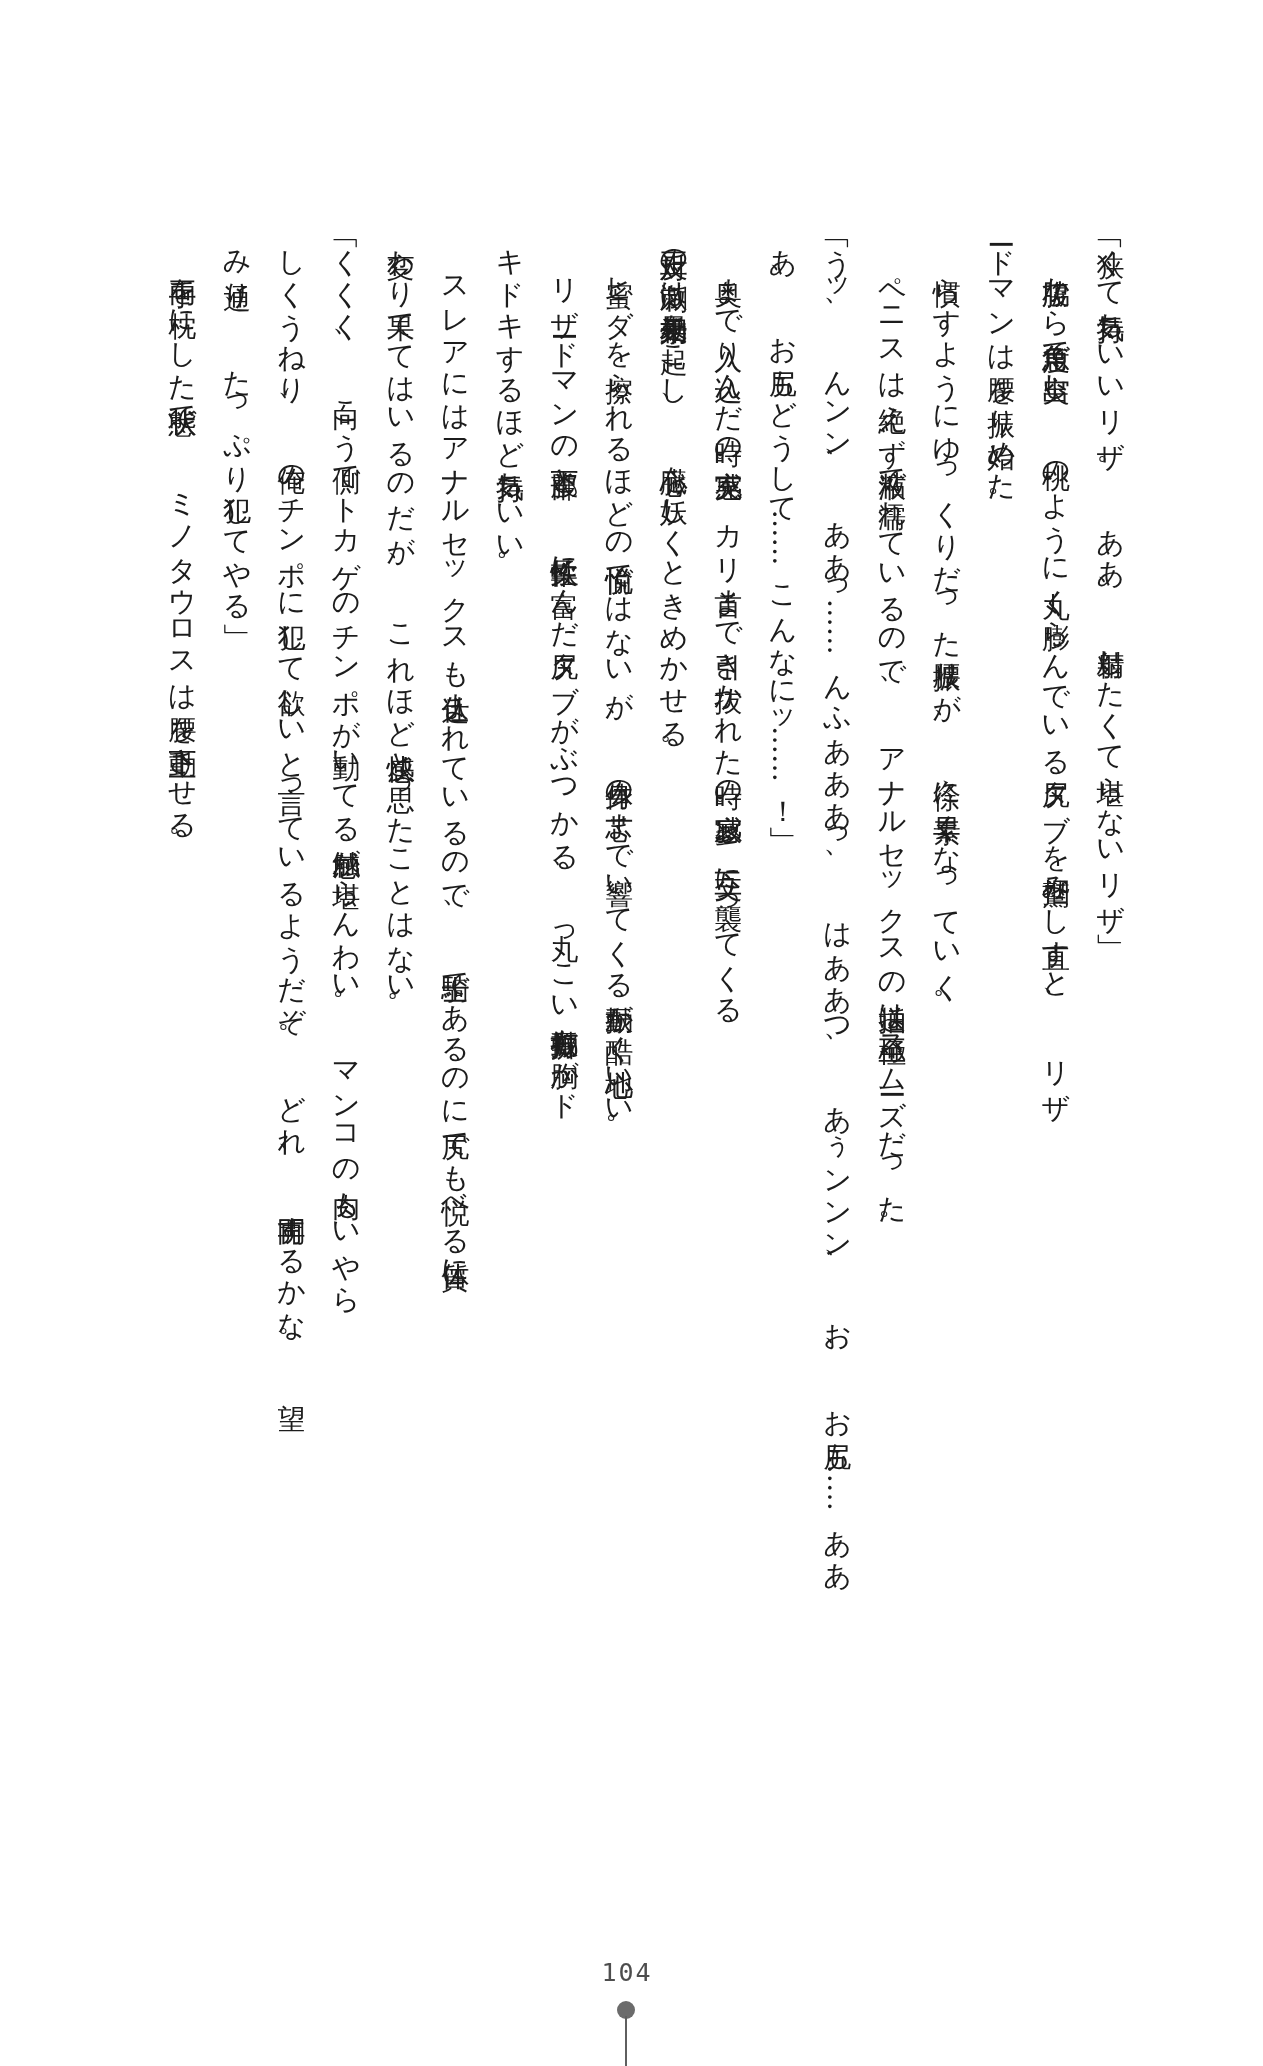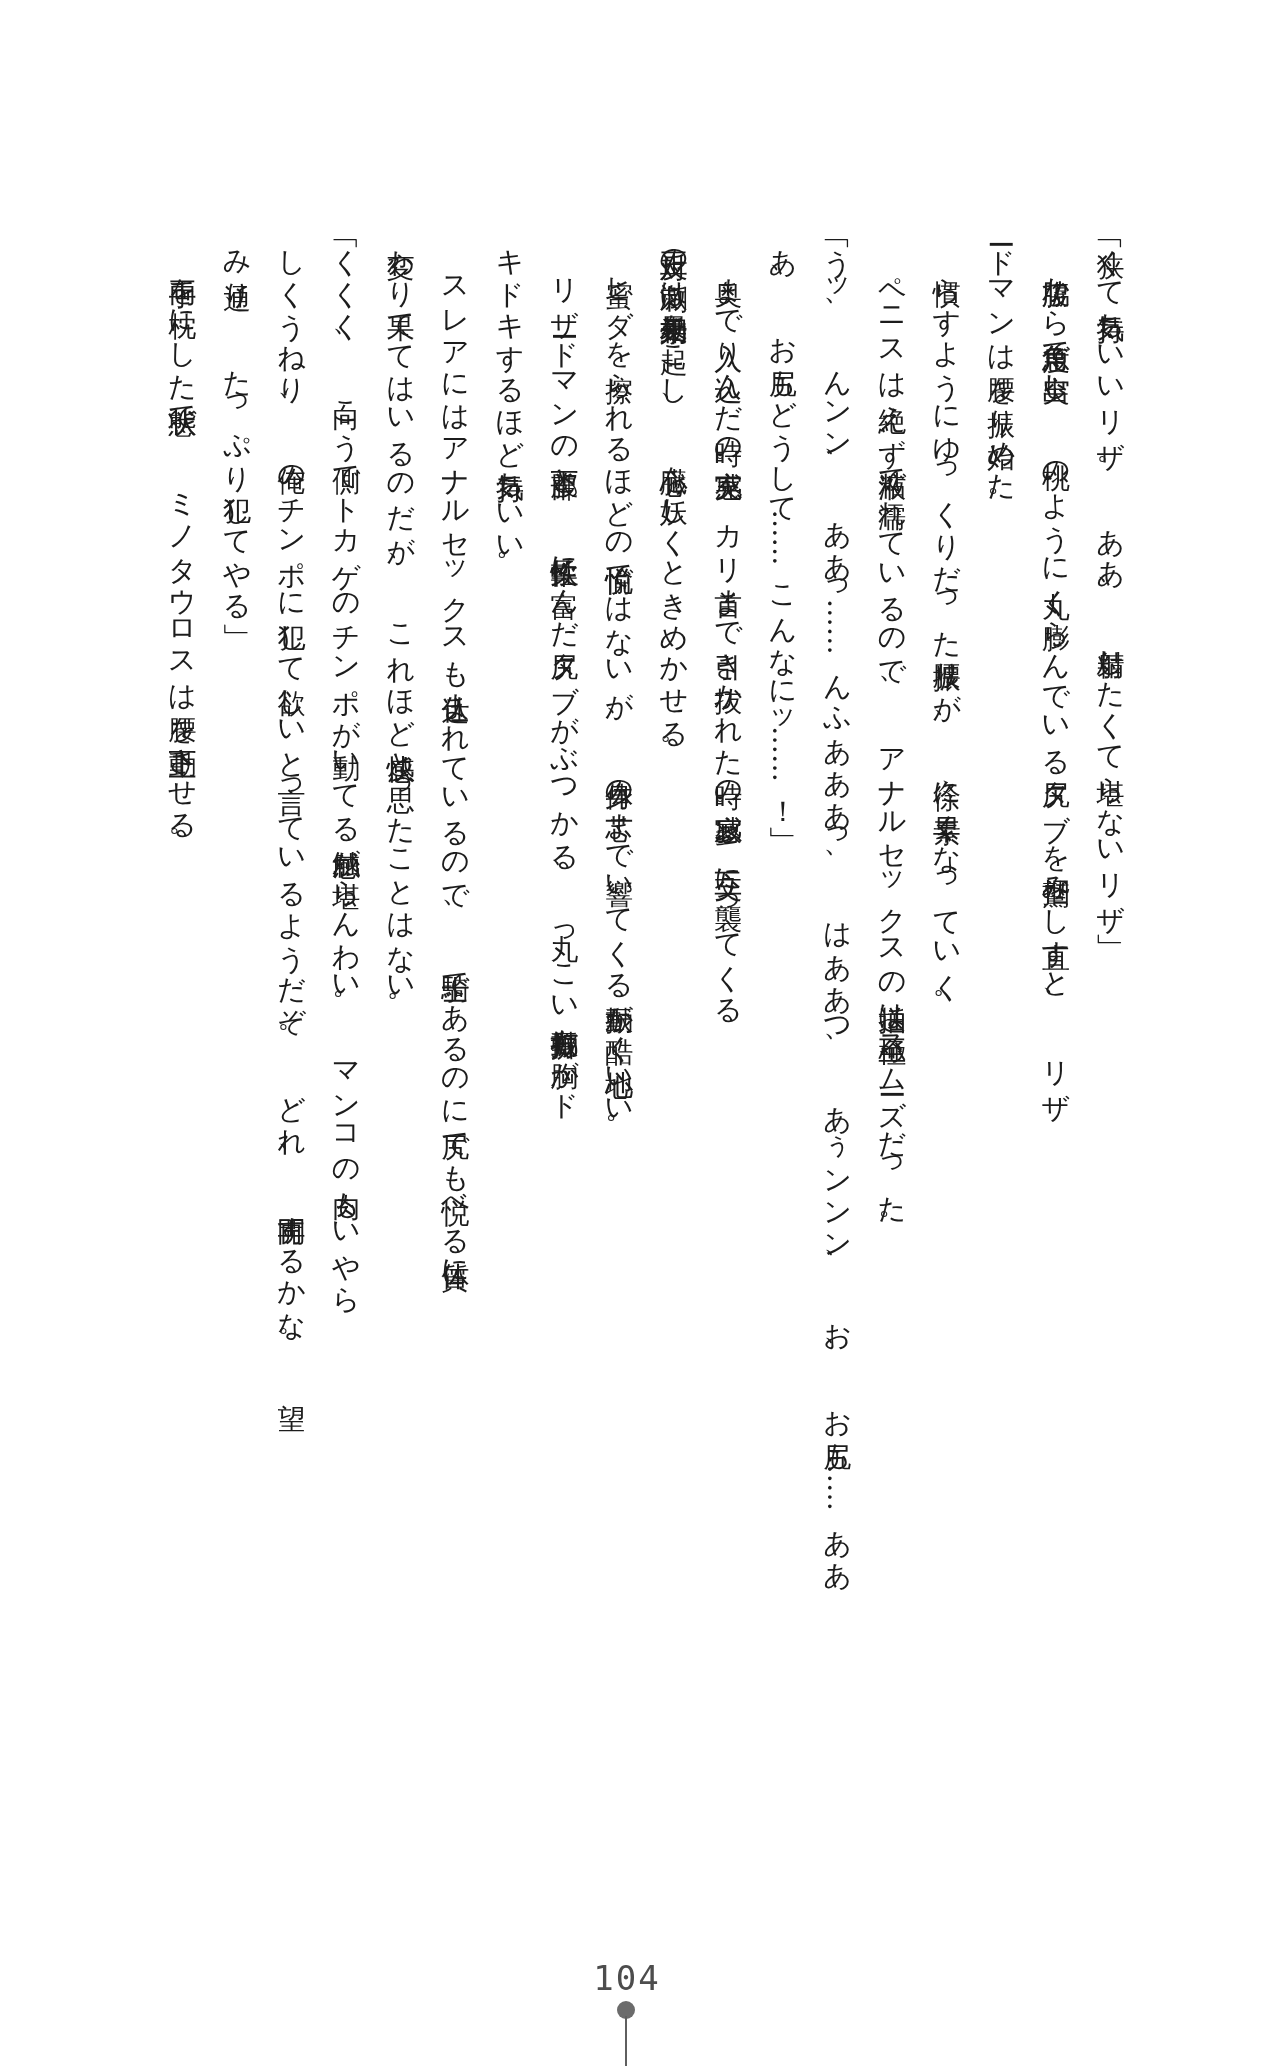--- a/index.html
+++ b/index.html
@@ -34,21 +34,21 @@
     padding: 0;
     white-space: pre;
   }
   .page-number {
     position: absolute;
     top: 1958px;
     left: 579px;
     width: 96px;
     text-align: center;
     font-family: "DejaVu Sans Mono", "Liberation Mono", monospace;
-    font-size: 34px;
+    font-size: 25px;
     font-weight: 400;
     color: #4d4d4d;
     letter-spacing: 2px;
   }
   .footer-dot {
     position: absolute;
     left: 617px;
     top: 2001px;
     width: 18px;
     height: 18px;

